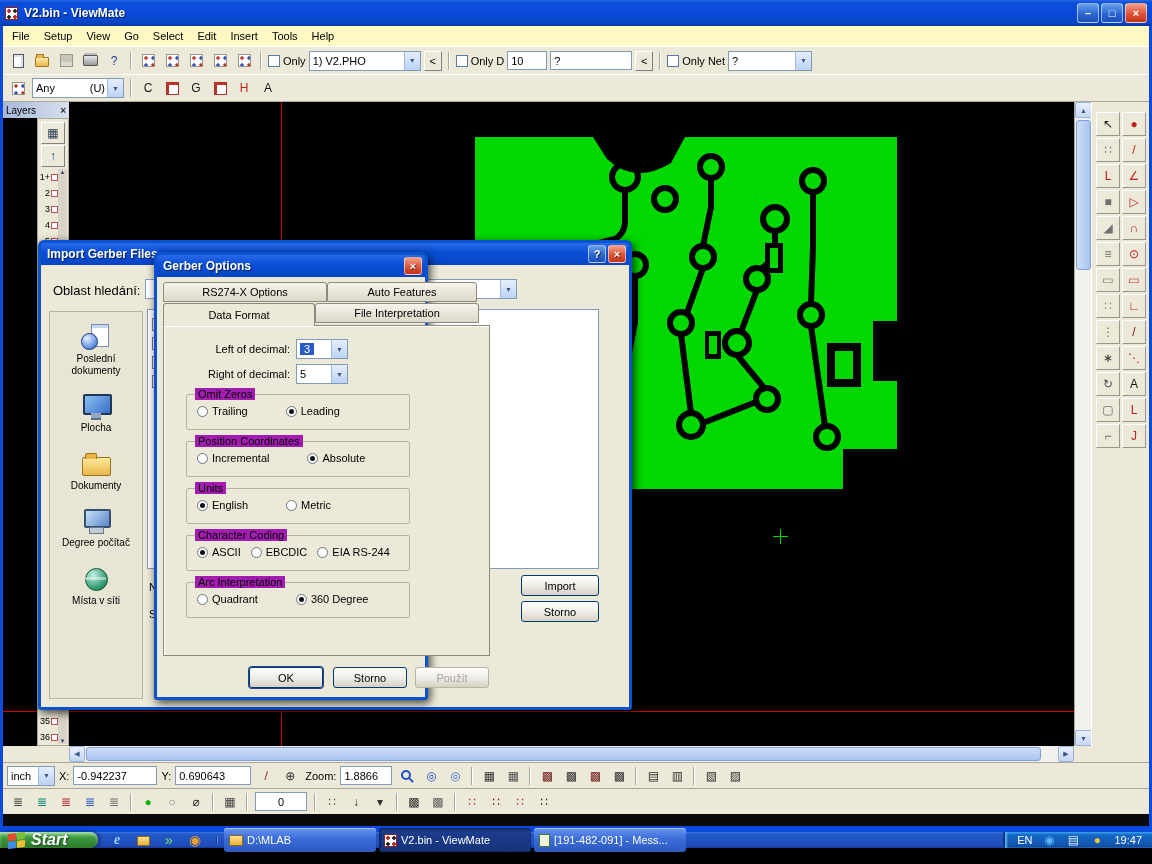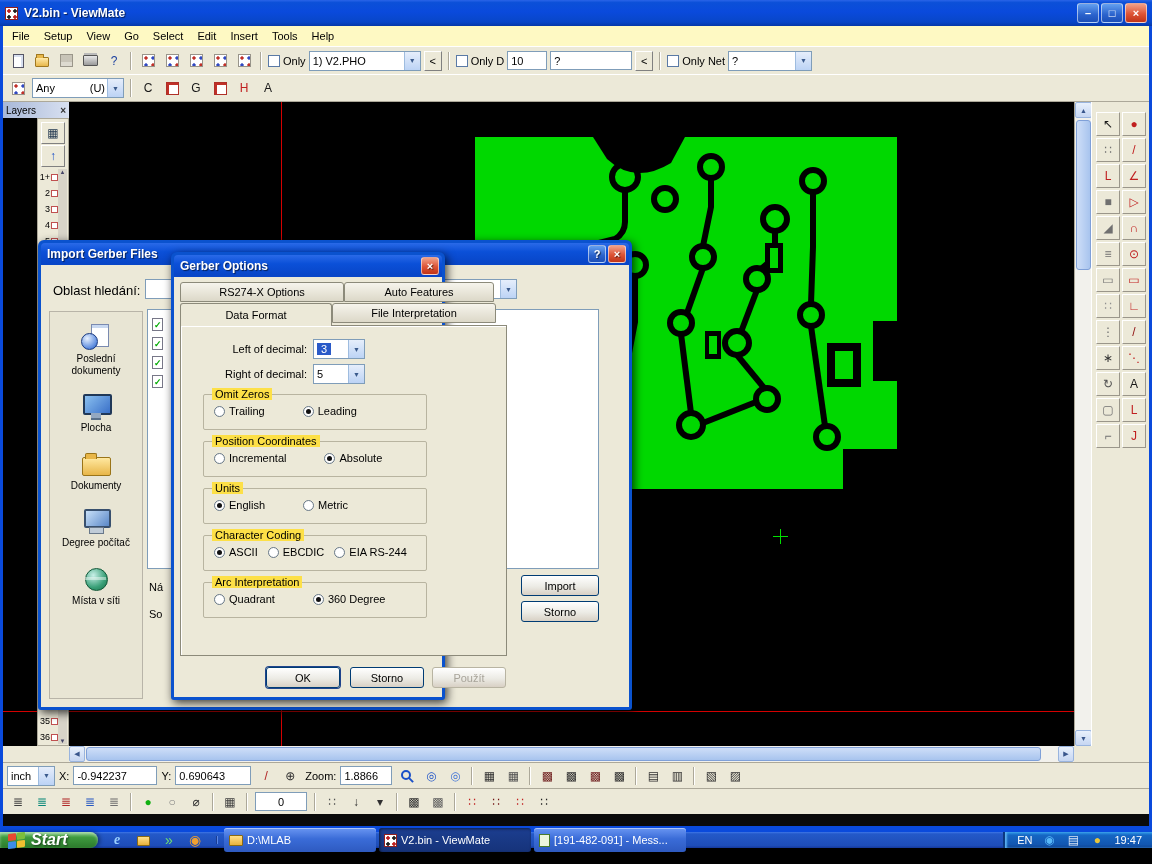--- a/index.html
+++ b/index.html
@@ -117,35 +117,35 @@
   #look-label{position:absolute;left:12px;top:18px;font-size:13px}
   #look-combo{position:absolute;left:104px;top:14px;width:372px}
   #places{position:absolute;left:8px;top:46px;width:94px;height:388px;border:1px solid #B8B4A8;background:#E8E5D4;display:flex;flex-direction:column;align-items:center;padding-top:12px;gap:17px}
   .place{text-align:center;font-size:10px;width:90px;line-height:1.15}
   #file-list{position:absolute;left:106px;top:44px;width:452px;height:260px;background:#fff;border:1px solid #7F9DB9;padding:8px 4px;display:flex;flex-direction:column;gap:6px}
   #import-btn{left:480px;top:310px}
   #import-cancel{left:480px;top:336px}
   #fn-label{position:absolute;left:108px;top:316px;font-size:11px}
   #ft-label{position:absolute;left:108px;top:343px;font-size:11px}
   .xpbtn{position:absolute;width:78px;height:21px;font-size:11px;display:flex;align-items:center;justify-content:center;border:1px solid #003C74;border-radius:3px;background:linear-gradient(#fff,#ECEBE5 55%,#D8D0C4)}
-  #gerber-dlg{left:168px;top:150px;width:274px;height:448px;z-index:7}
+  #gerber-dlg{left:151px;top:150px;width:274px;height:448px;z-index:7}
   #gerber-body{position:relative;height:420px;background:#ECE9D8}
   .tab{position:absolute;height:20px;font-size:11px;display:flex;align-items:center;justify-content:center;background:linear-gradient(#F6F4EC,#DCD8C8);border:1px solid #8C8A7A;border-radius:3px 3px 0 0}
   #tab-rs{left:6px;top:5px;width:164px}
   #tab-af{left:170px;top:5px;width:150px}
   #tab-df{left:6px;top:26px;width:152px;height:23px;background:#ECE9D8;z-index:2;border-bottom:none}
   #tab-fi{left:158px;top:26px;width:164px}
   #panel{position:absolute;left:6px;top:48px;width:327px;height:331px;border:1px solid #8C8A7A;background:#ECE9D8;box-shadow:inset 1px 1px 0 #fff}
   #ld-label{position:absolute;left:0;top:17px;width:126px;text-align:right;font-size:11px}
   #ld-combo{position:absolute;left:132px;top:13px;width:52px}
   #rd-label{position:absolute;left:0;top:42px;width:126px;text-align:right;font-size:11px}
   #rd-combo{position:absolute;left:132px;top:38px;width:52px}
   #gerber-groups{position:absolute;left:22px;top:68px;width:224px}
   .groupbox{position:relative;border:1px solid #B8B4A0;border-radius:2px;height:36px;margin-bottom:11px;padding-top:10px}
-  .group-label{position:absolute;left:8px;top:-7px;background:#fde047;padding:0 3px;font-size:11px}
+  .group-label{position:absolute;left:8px;top:-7px;background:#a21caf;padding:0 3px;font-size:11px}
   .radio-row{display:flex;padding-left:10px;gap:38px;font-size:11px;align-items:center}
   .radio-row.tight{gap:10px}
   .radio-item{display:inline-flex;align-items:center}
   .radio{width:11px;height:11px;border-radius:50%;border:1px solid #6A7A8A;background:radial-gradient(#fff 60%,#E0E0D8);margin-right:4px;position:relative;flex:none}
   .radio.sel::after{content:"";position:absolute;left:2px;top:2px;width:5px;height:5px;border-radius:50%;background:#111}
   #ok-btn{left:92px;top:390px;width:74px;box-shadow:0 0 0 1px #20448C}
   #storno-btn{left:176px;top:390px;width:74px}
   #apply-btn{left:258px;top:390px;width:74px;color:#A8A49A;border-color:#B8B4A2}
   
   #taskbar{position:absolute;left:0;top:832px;width:1152px;height:16px;background:linear-gradient(180deg,#3E76E8 0%,#2459C8 12%,#1E4DB8 85%,#15389A 100%);display:flex;align-items:stretch;z-index:20}

